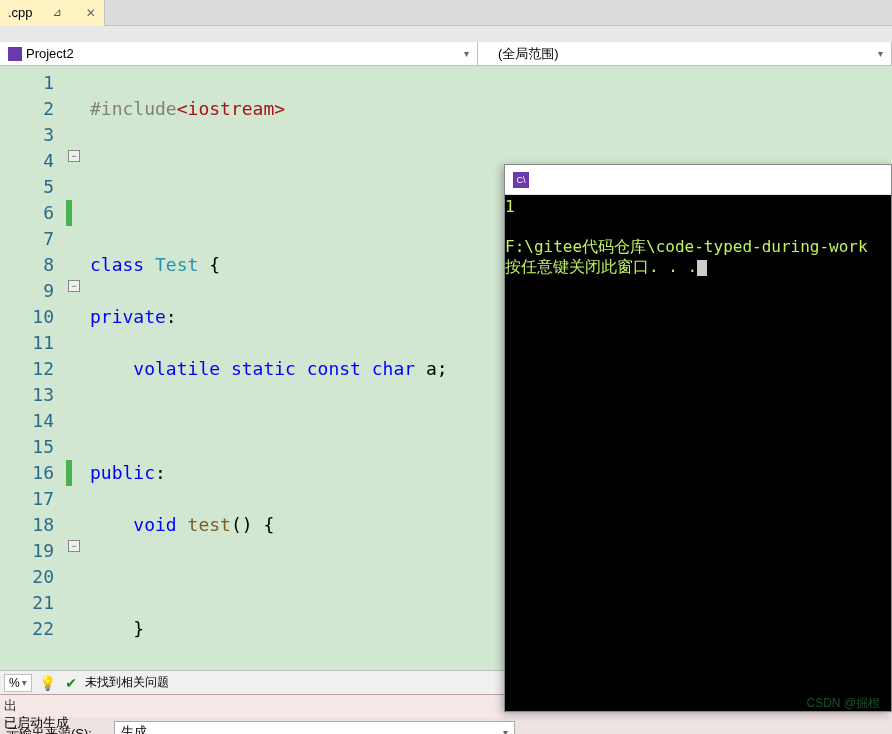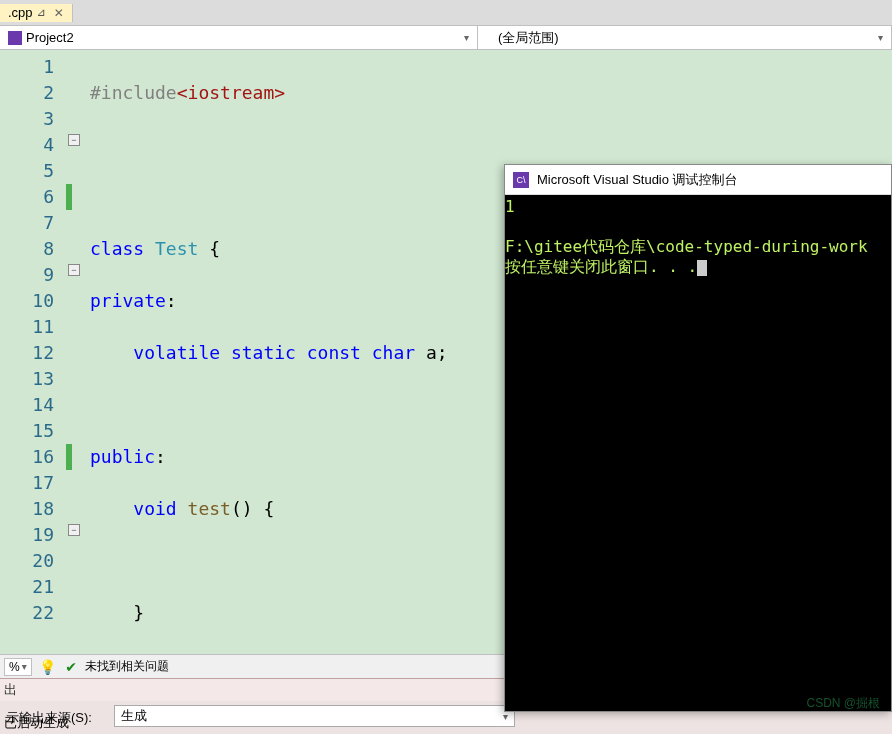--- a/index.html
+++ b/index.html
@@ -1,24 +1,24 @@
 <!DOCTYPE html>
 <html><head>
   <meta charset="utf-8">
   <style>
     * { margin: 0; padding: 0; box-sizing: border-box; }
     body { font-family: "Segoe UI", sans-serif; background: #e8e8e8; width: 892px; height: 734px; overflow: hidden; position: relative; }
     
     .tab-bar { background: #dcdcdc; height: 26px; display: flex; align-items: center; border-bottom: 1px solid #c0c0c0; }
-    .file-tab { background: #fff3c4; height: 18px; display: flex; align-items: center; padding: 0 4px 0 8px; gap: 4px; border-right: 1px solid #c0c0c0; }
+    .file-tab { background: #fff3c4; height: 26px; display: flex; align-items: center; padding: 0 4px 0 8px; gap: 20px; border-right: 1px solid #c0c0c0; }
     .file-tab .close-x { color: #666; font-size: 12px; cursor: pointer; padding: 0 4px; }
     .tab-label { font-size: 13px; }
     .pin-icon { color: #555; font-size: 11px; }
     
-    .dropdown-bar { height: 24px; display: flex; background: #f5f5f5; border-bottom: 1px solid #c0c0c0; }
+    .dropdown-bar { height: 24px; display: flex; background: #f5f5f5; border-bottom: 1px solid #c0c0c0; margin-top: 16px; }
     .dropdown { display: flex; align-items: center; padding: 0 8px; border-right: 1px solid #c0c0c0; font-size: 13px; background: #fff; }
     .dropdown-left { width: 478px; justify-content: space-between; }
     .dropdown-right { flex: 1; justify-content: space-between; padding-left: 20px; }
     .chevron { color: #666; font-size: 10px; }
     .proj-icon { width: 14px; height: 14px; background: #6a3aac; margin-right: 4px; }
     
     .editor-area { display: flex; height: 604px; background: #d1e7d1; }
     .gutter { width: 66px; background: #d1e7d1; text-align: right; padding-right: 12px; font-family: Consolas, monospace; font-size: 18px; color: #2a6a8a; line-height: 26px; padding-top: 4px; }
     .code-margin { width: 24px; background: #d1e7d1; position: relative; }
     .fold-toggle { position: absolute; left: 2px; width: 12px; height: 12px; border: 1px solid #888; background: #f0f0f0; font-size: 9px; text-align: center; line-height: 10px; color: #555; cursor: pointer; }
@@ -151,21 +151,20 @@
       <span>生成</span>
       <span class="chevron">▾</span>
     </div>
   </div>
 </div>
 <div class="output-status" style="position:absolute;bottom:0;left:0;font-size:13px;padding:2px 4px">已启动生成</div>
 
 <div class="console-window">
   <div class="console-titlebar">
     <span class="console-icon">C\</span>
-    <span class="console-title">Microsoft Visual Studio 调试控制台</span>
   </div>
   <div class="console-body"><span>1</span>
 <span></span>
 <span>F:\gitee代码仓库\code-typed-during-work</span>
 <span>按任意键关闭此窗口. . .</span><span class="cursor-block"></span></div>
 </div>
 
 <div class="watermark">CSDN @掘根</div>
 
 </body></html>

